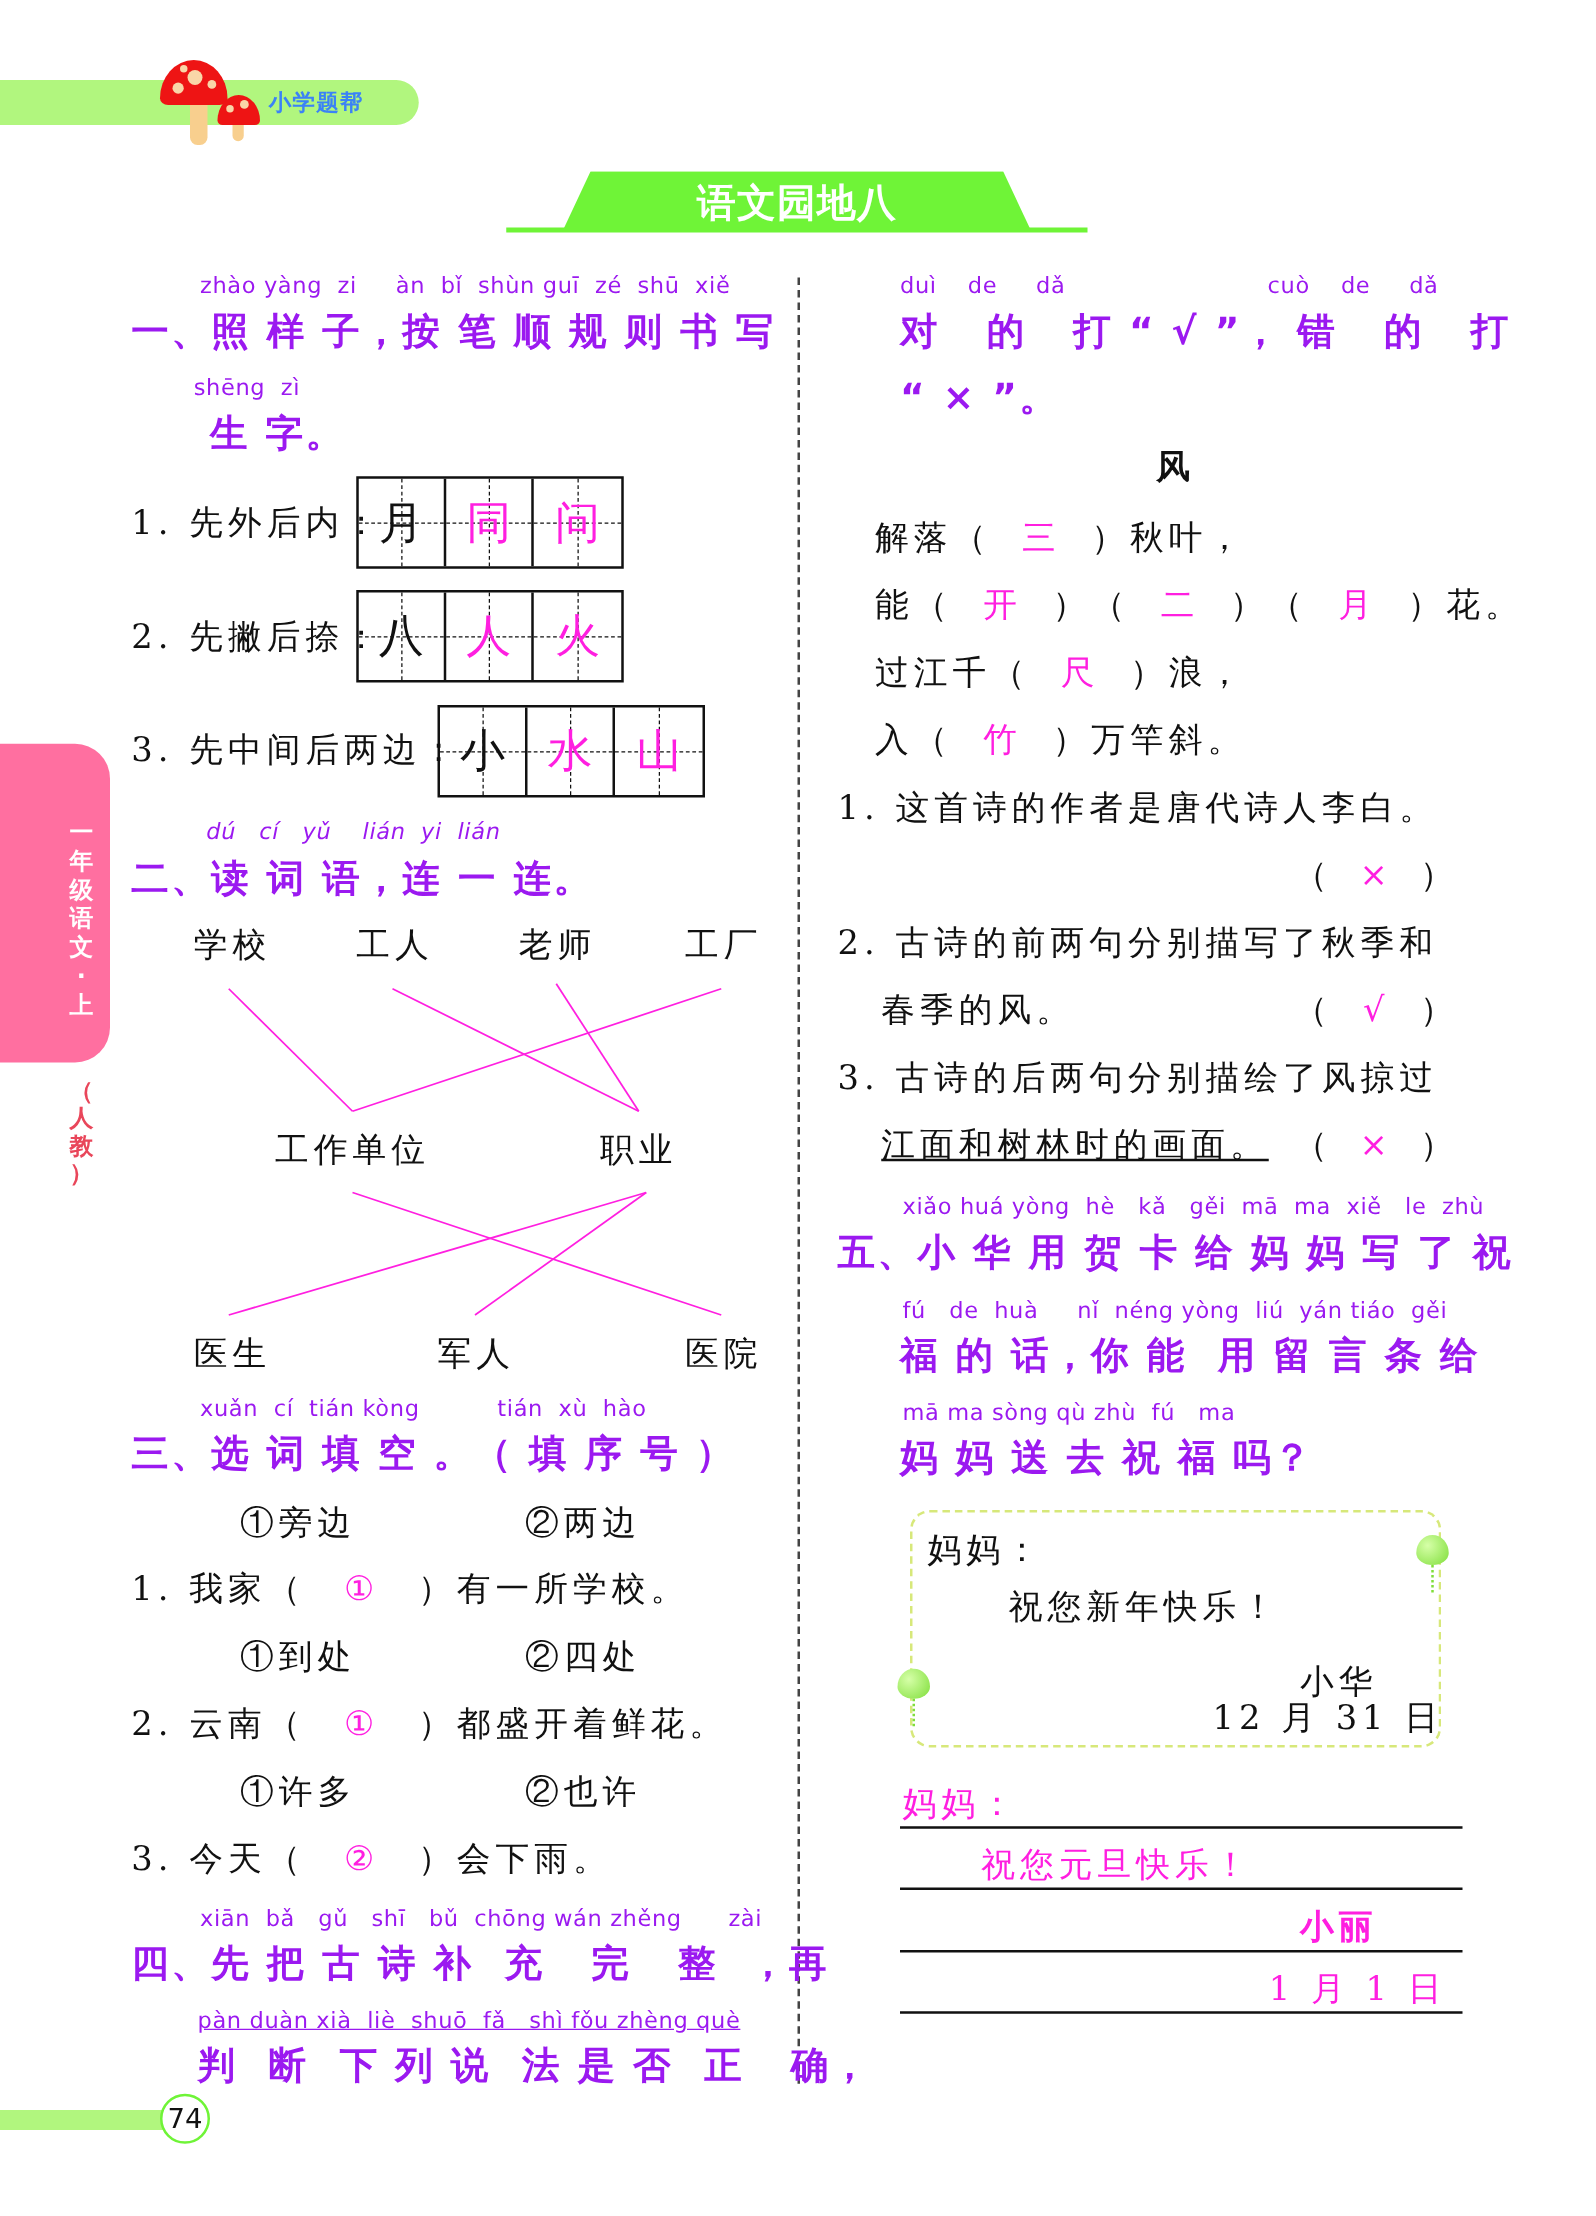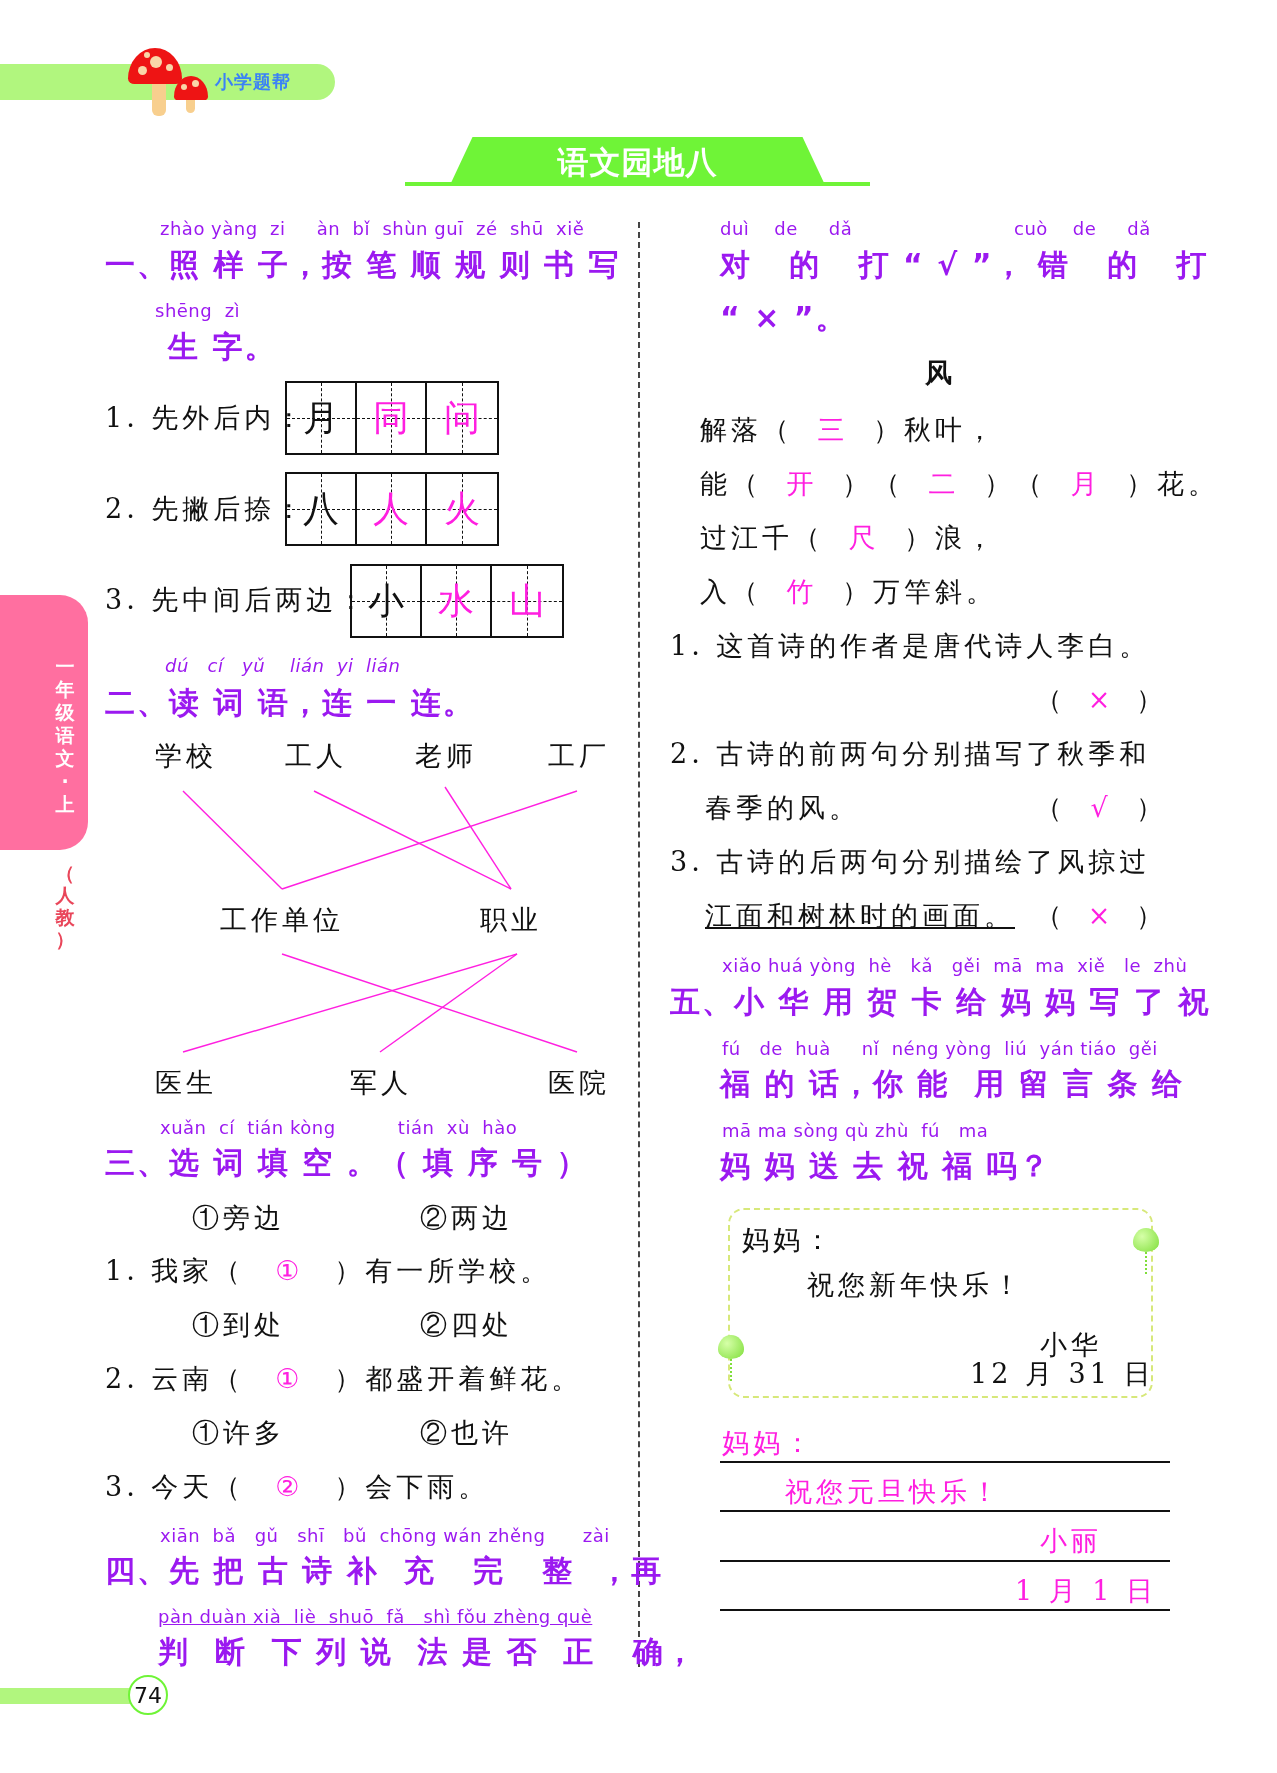--- a/index.html
+++ b/index.html
@@ -215,19 +215,19 @@
 <div class="string" style="left:730px;top:1359px;"></div>
 <div class="abs body-t" style="left:742px;top:1222px;">妈妈：</div>
 <div class="abs body-t" style="left:807px;top:1267px;">祝您新年快乐！</div>
 <div class="abs body-t" style="left:1040px;top:1311px;margin-top:16px;">小华</div>
 <div class="abs body-t" style="left:970px;top:1356px;">12 月 31 日</div>
 
 <div class="abs body-t magenta" style="left:722px;top:1425px;">妈妈：</div>
 <div class="write-line" style="top:1461px;"></div>
 <div class="abs body-t magenta" style="left:785px;top:1474px;">祝您元旦快乐！</div>
 <div class="write-line" style="top:1510px;"></div>
-<div class="abs body-t magenta" style="left:1040px;top:1523px;">小丽</div>
+<div class="abs body-t magenta" style="left:1040px;top:1523px;font-weight:bold;">小丽</div>
 <div class="write-line" style="top:1560px;"></div>
 <div class="abs body-t magenta" style="left:1015px;top:1573px;">1 月 1 日</div>
 <div class="write-line" style="top:1609px;"></div>
 
 <div class="abs page-bar"></div>
 <div class="abs page-num">74</div>
 
 </body></html>

